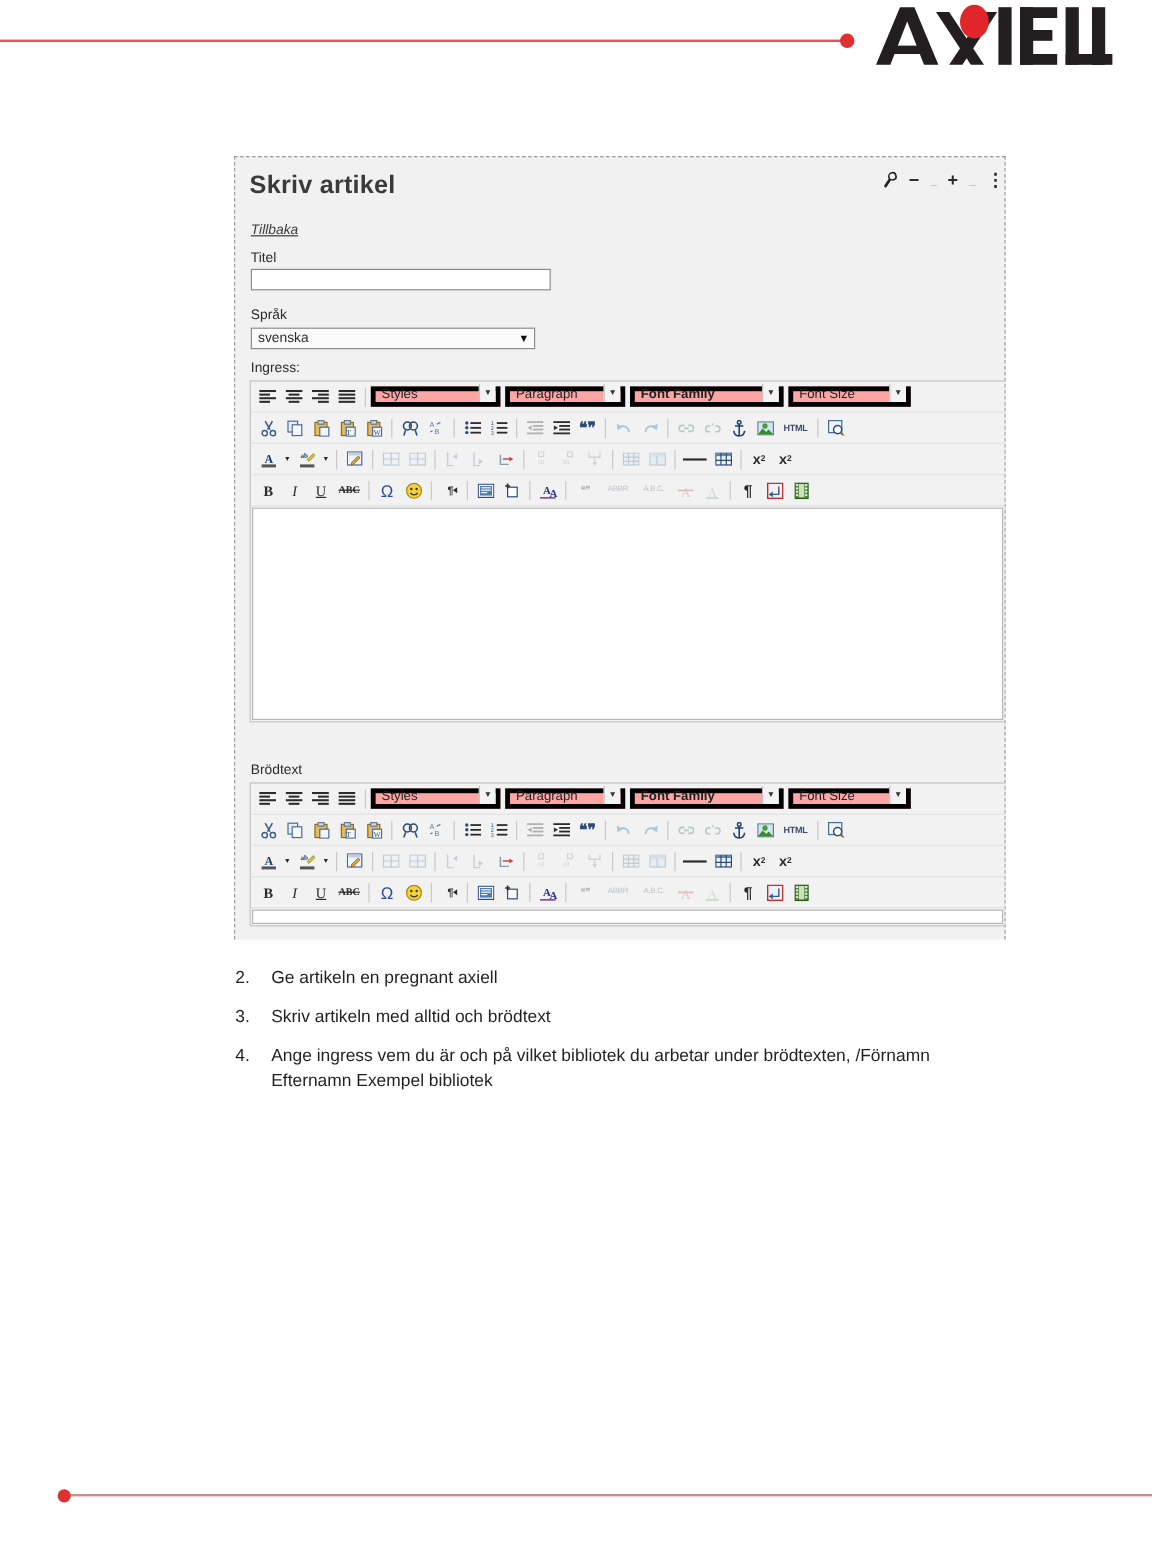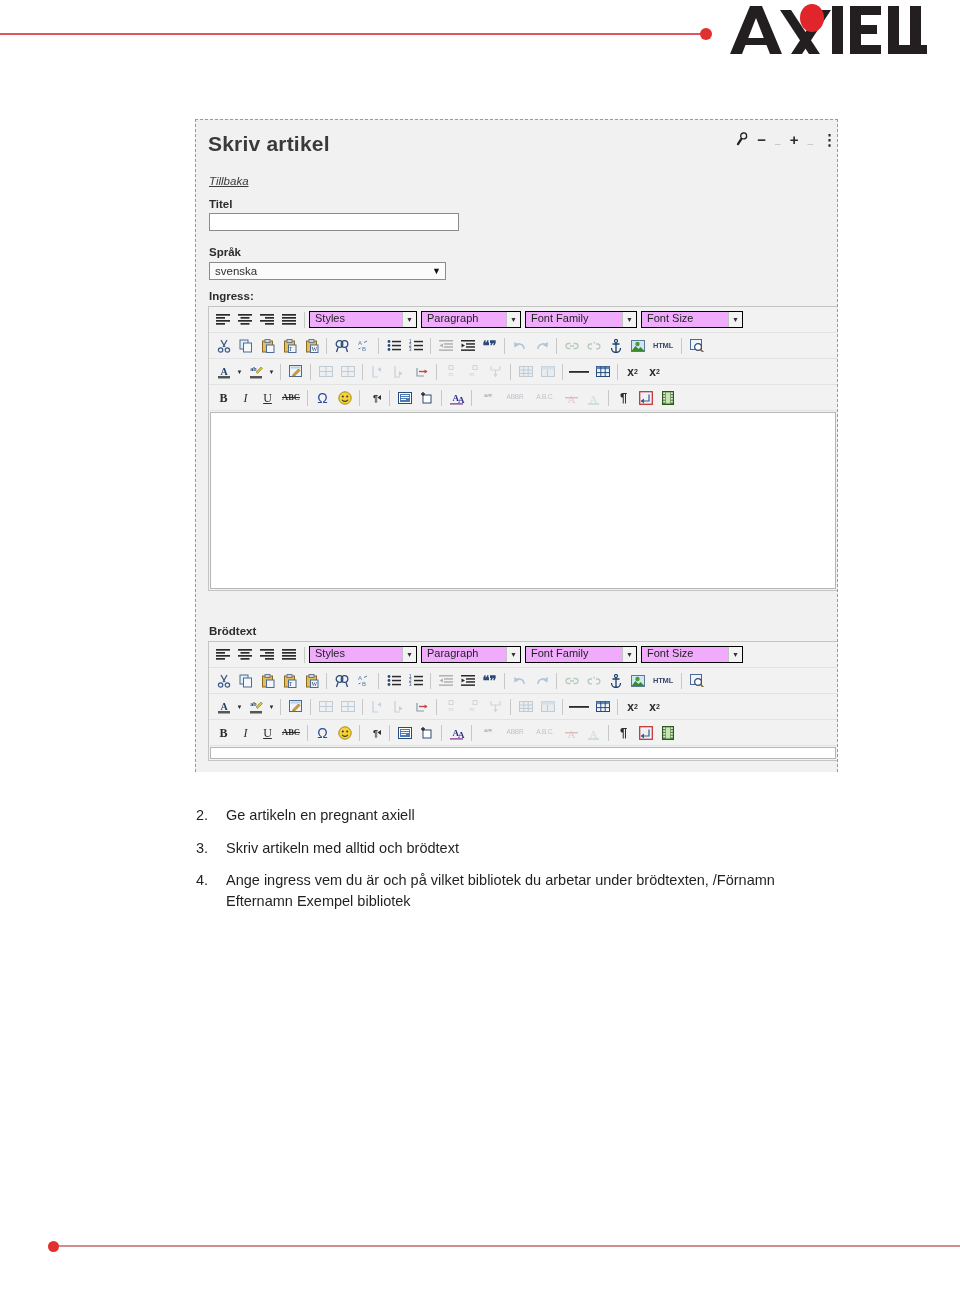--- a/index.html
+++ b/index.html
@@ -38,21 +38,21 @@
   }
   #brand-logo {
     position: absolute;
     left: 728px; top: 2px;
     width: 200px; height: 56px;
   }
 
   
   #screenshot-figure {
     position: absolute;
-    left: 195px; top: 119px;
+    left: 195px; top: 130px;
     width: 643px;
     height: 653px;
     background: #f1f1f1;
     border-top: 1px dashed #9a9a9a;
     border-left: 1px dashed #9a9a9a;
     border-right: 1px dashed #9a9a9a;
     box-sizing: border-box;
     overflow: hidden;
   }
 
@@ -86,21 +86,21 @@
     position: absolute;
     left: 13px; top: 55px;
     font-size: 11.5px;
     color: #3b3b3b;
     text-decoration: underline;
     font-style: italic;
   }
 
   .field-label {
     font-size: 11.5px;
-    font-weight: bold;
+    font-weight: normal;
     color: #2c2c2c;
   }
   #label-titel { position: absolute; left: 13px; top: 78px; }
   #input-titel {
     position: absolute;
     left: 13px; top: 93px;
     width: 250px; height: 18px;
     background: #ffffff;
     border: 1px solid #8b8b8b;
     box-sizing: border-box;
@@ -160,42 +160,42 @@
   .sep {
     width: 1px; height: 16px;
     background: #c8c8c8;
     margin: 0 3px;
     flex: 0 0 auto;
   }
   .dim { opacity: 0.32; }
 
   .combo {
     height: 17px;
-    background: #f0abfc;
-    border: 1px solid #000000;
+    background: #fca5a5;
+    border: 4px solid #000000;
     display: flex;
-    align-items: flex-start;
+    align-items: flex-end;
     font-size: 11px;
     color: #1f1f1f;
     margin-right: 3px;
     flex: 0 0 auto;
     box-sizing: border-box;
   }
   .combo .txt { padding: 0 4px 0 5px; white-space: nowrap; flex: 1 1 auto; }
   .combo .arrow {
     width: 13px; height: 15px;
     border-left: 1px solid #c3c3c3;
     background: #f3f3f3;
     display: flex; align-items: center; justify-content: center;
     font-size: 7px; color: #333;
     flex: 0 0 auto;
   }
   .combo.styles { width: 108px; }
   .combo.format { width: 100px; }
-  .combo.family { width: 112px; }
+  .combo.family { width: 128px; font-weight: bold; }
   .combo.size   { width: 102px; }
 
   .edit-area {
     background: #ffffff;
     border: 1px solid #b6b6b6;
     height: 175px;
     margin: 1px;
   }
 
   

